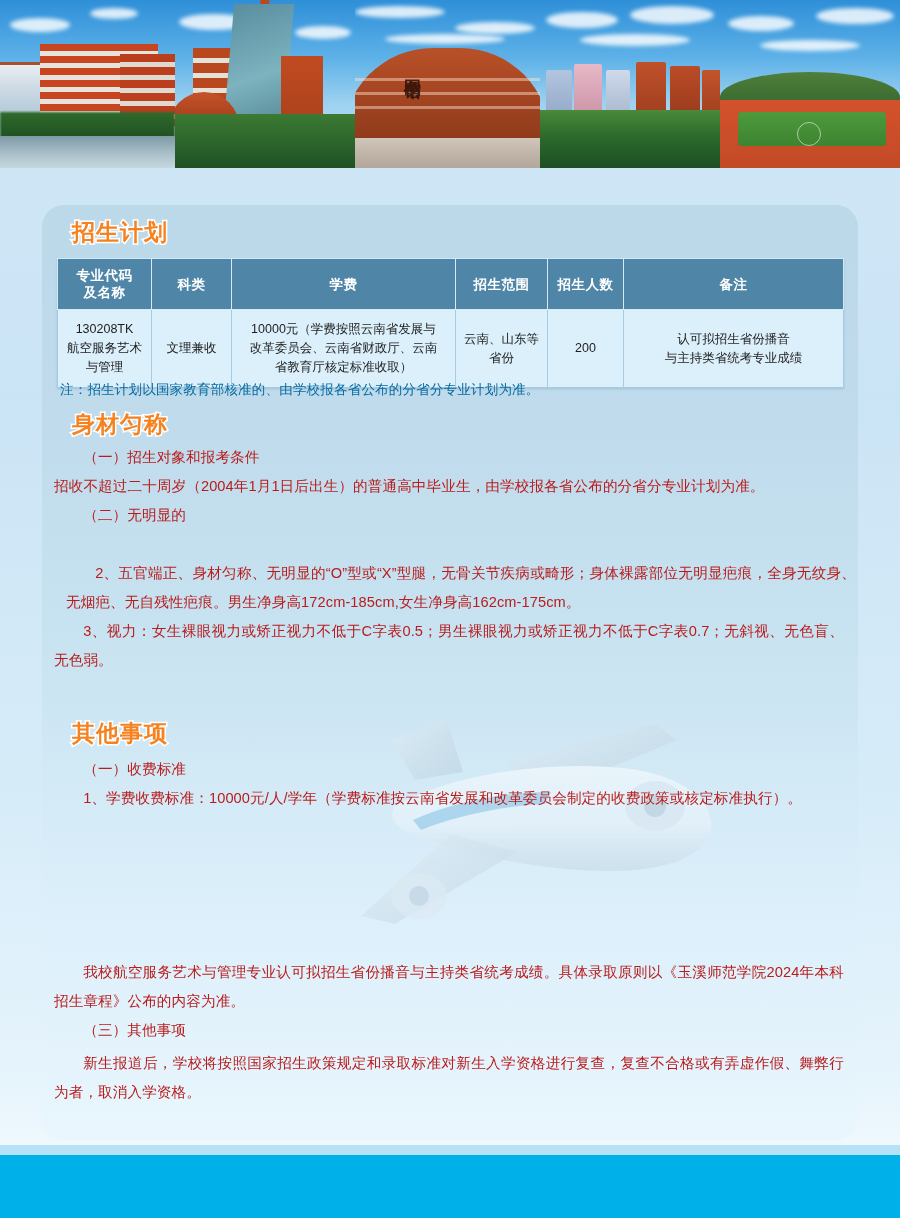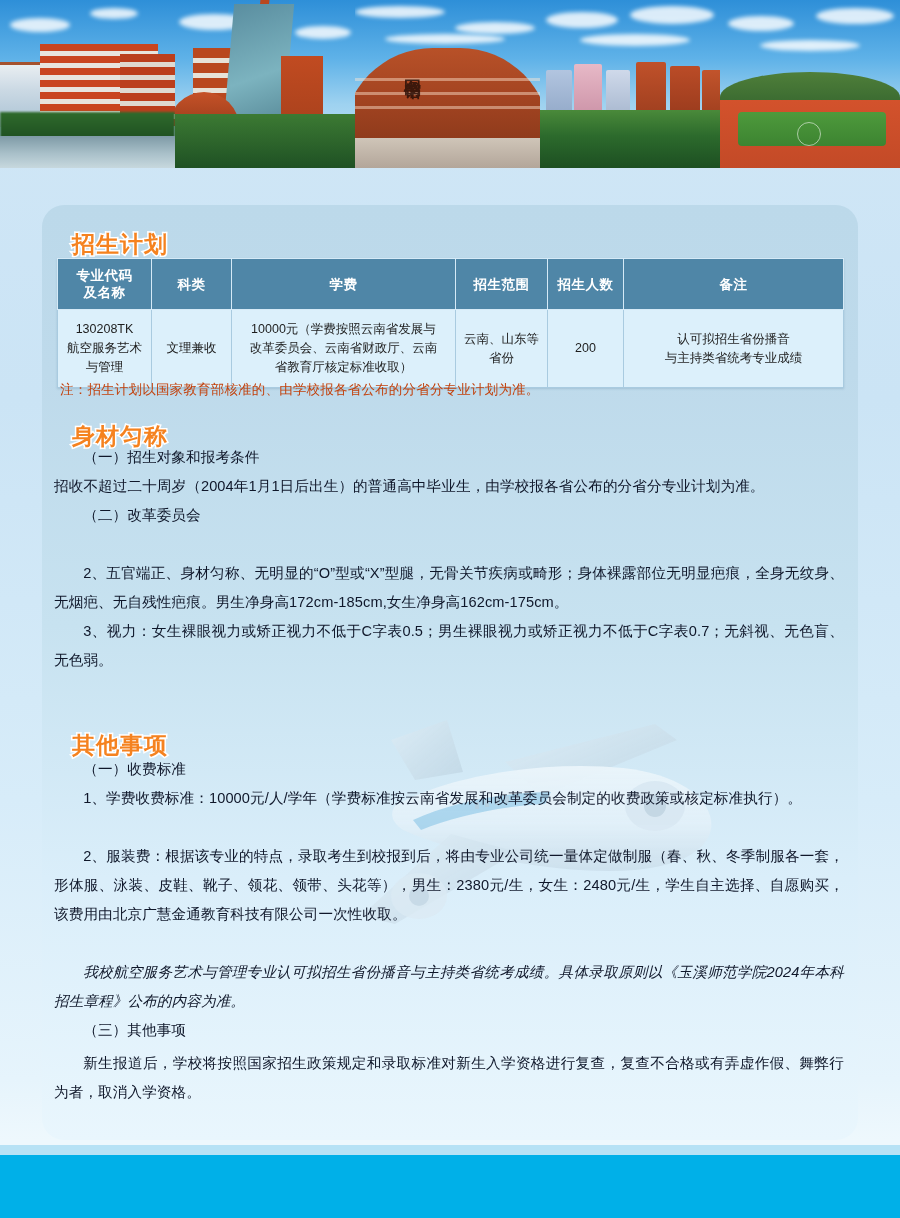--- a/index.html
+++ b/index.html
@@ -207,21 +207,21 @@
   
   .sec-title {
     color: #f5821f;
     font-size: 23px;
     font-weight: bold;
     letter-spacing: 1px;
     -webkit-text-stroke: 3px #ffffff;
     paint-order: stroke fill;
     display: inline-block;
   }
-  .sec-title-wrap { position: absolute; margin-top: 12px; }
+  .sec-title-wrap { position: absolute; }
 
   
   .tbl {
     position: absolute;
     left: 15px; top: 53px;
     width: 786px;
     border-collapse: collapse;
     table-layout: fixed;
     background: #dbeefb;
     box-shadow: 0 1px 2px rgba(40,80,110,.18);
@@ -251,32 +251,32 @@
   .tbl .c1 { width: 80px; }
   .tbl .c2 { width: 224px; }
   .tbl .c3 { width: 92px; }
   .tbl .c4 { width: 76px; }
   .tbl .c5 { width: 220px; }
 
   .note {
     position: absolute;
     left: 18px; top: 176px;
     font-size: 13.5px;
-    color: #c2410c;
+    color: #0369a1;
     letter-spacing: .2px;
   }
 
   
   .para {
     position: absolute;
     left: 12px;
     width: 790px;
     font-size: 14.6px;
     line-height: 29px;
-    color: #0f172a;
+    color: #b91c1c;
     text-align: justify;
     letter-spacing: .1px;
   }
   .para.indent { text-indent: 2em; }
 
   
   .bar-light {
     position: absolute; left: 0; right: 0; top: 1145px; height: 10px;
     background: #b7e2f5;
   }
@@ -449,31 +449,30 @@
   </table>
 
   <div class="note">注：招生计划以国家教育部核准的、由学校报各省公布的分省分专业计划为准。</div>
 
   <div class="sec-title-wrap" style="left:30px; top:204px;">
     <span class="sec-title">身材匀称</span>
   </div>
 
   <div class="para indent" style="top:238px;">（一）招生对象和报考条件</div>
   <div class="para" style="top:267px;">招收不超过二十周岁（2004年1月1日后出生）的普通高中毕业生，由学校报各省公布的分省分专业计划为准。</div>
-  <div class="para indent" style="top:296px;">（二）改革委员会</div>
-  <div class="para indent" style="top:354px;">2、五官端正、身材匀称、无明显的“O”型或“X”型腿，无骨关节疾病或畸形；身体裸露部位无明显疤痕，全身无纹身、无烟疤、无自残性疤痕。男生净身高172cm-185cm,女生净身高162cm-175cm。</div>
+  <div class="para indent" style="top:296px;">（二）无明显的</div>
+  <div class="para indent" style="top:354px;margin-left:12px;">2、五官端正、身材匀称、无明显的“O”型或“X”型腿，无骨关节疾病或畸形；身体裸露部位无明显疤痕，全身无纹身、无烟疤、无自残性疤痕。男生净身高172cm-185cm,女生净身高162cm-175cm。</div>
   <div class="para indent" style="top:412px;">3、视力：女生裸眼视力或矫正视力不低于C字表0.5；男生裸眼视力或矫正视力不低于C字表0.7；无斜视、无色盲、无色弱。</div>
 
   <div class="sec-title-wrap" style="left:30px; top:513px;">
     <span class="sec-title">其他事项</span>
   </div>
 
   <div class="para indent" style="top:550px;">（一）收费标准</div>
   <div class="para indent" style="top:579px;">1、学费收费标准：10000元/人/学年（学费标准按云南省发展和改革委员会制定的收费政策或核定标准执行）。</div>
-  <div class="para indent" style="top:637px;">2、服装费：根据该专业的特点，录取考生到校报到后，将由专业公司统一量体定做制服（春、秋、冬季制服各一套，形体服、泳装、皮鞋、靴子、领花、领带、头花等），男生：2380元/生，女生：2480元/生，学生自主选择、自愿购买，该费用由北京广慧金通教育科技有限公司一次性收取。</div>
-  <div class="para indent" style="top:753px;font-style:italic;">我校航空服务艺术与管理专业认可拟招生省份播音与主持类省统考成绩。具体录取原则以《玉溪师范学院2024年本科招生章程》公布的内容为准。</div>
+  <div class="para indent" style="top:753px;">我校航空服务艺术与管理专业认可拟招生省份播音与主持类省统考成绩。具体录取原则以《玉溪师范学院2024年本科招生章程》公布的内容为准。</div>
   <div class="para indent" style="top:811px;">（三）其他事项</div>
   <div class="para indent" style="top:844px;font-family:Liberation Serif, serif;">新生报道后，学校将按照国家招生政策规定和录取标准对新生入学资格进行复查，复查不合格或有弄虚作假、舞弊行为者，取消入学资格。</div>
 
 </div>
 
 <div class="bar-light"></div>
 <div class="bar-cyan"></div>
 
 </body></html>

